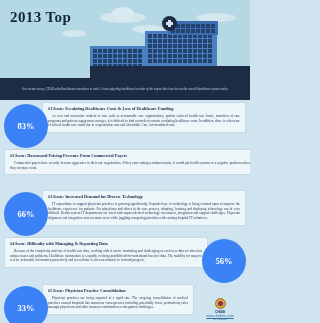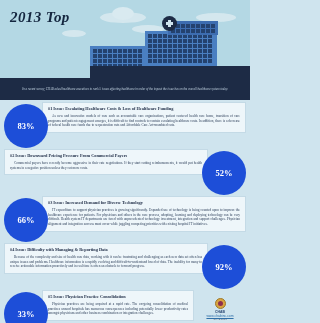--- a/index.html
+++ b/index.html
@@ -36,21 +36,20 @@
 
   .title {
     position: absolute;
     left: 10px; top: 8px;
     color: #14263f;
     font-weight: bold;
     font-size: 15px;
     line-height: 19px;
     letter-spacing: .4px;
     font-family: "Liberation Serif", serif;
-    font-style: italic;
   }
   .title span { display: block; }
 
   
   .hosp { position: absolute; bottom: 0; right: 0; width: 160px; height: 62px; }
   .blk { position: absolute; background: #4a7fc1; }
   .blk.dark { background: #3d6db0; }
   .win-grid {
     position: absolute;
     display: grid;
@@ -97,21 +96,21 @@
     align-items: flex-start;
     margin-bottom: 1px;
     min-height: 40px;
   }
   .row.right { flex-direction: row-reverse; }
 
   .bubble {
     flex: 0 0 auto;
     width: 44px; height: 44px;
     border-radius: 50%;
-    background: #1d4ed8;
+    background: #3b82f6;
     color: #ffffff;
     display: flex; align-items: center; justify-content: center;
     font-weight: bold;
     font-size: 8.5px;
     font-family: "Liberation Serif", serif;
     margin: 2px 0 0 4px;
     z-index: 2;
   }
   .row.right .bubble { margin: 2px 4px 0 0; }
 
@@ -359,37 +358,36 @@
 
     <div class="row">
       <div class="bubble">83%</div>
       <div class="card">
         <h2>#1 Issue: Escalating Healthcare Costs &amp; Loss of Healthcare Funding</h2>
         <p>As new and innovative models of care such as accountable care organizations, patient centered health care home, transition of care programs and patient engagement emerges, it is difficult to find controls to contain escalating healthcare costs. In addition, there is a decrease of federal health care funds due to sequestration cuts and Affordable Care Act-mandated cuts.</p>
       </div>
     </div>
 
     <div class="row right">
-      <div class="bubble">52%</div>
       <div class="card">
         <h2>#2 Issue: Downward Pricing Pressure From Commercial Payers</h2>
         <p>Commercial payers have recently become aggressive in their rate negotiations. If they start cutting reimbursements, it would put health systems in a negative position unless they cut more costs.</p>
       </div>
     </div>
 
     <div class="row">
       <div class="bubble">66%</div>
       <div class="card">
         <h2>#3 Issue: Increased Demand for Diverse Technology</h2>
         <p>IT expenditure to support physician practices is growing significantly. Expanded use of technology is being counted upon to improve the healthcare experience for patients. For physicians and others in the care process, adopting, learning and deploying technology can be very difficult. Health system IT departments are faced with unprecedented technology investment, integration and support challenges. Physician alignment and integration success must occur while juggling competing priorities with existing hospital IT initiatives.</p>
       </div>
     </div>
 
     <div class="row right">
-      <div class="bubble">92%</div>
+      <div class="bubble">56%</div>
       <div class="card">
         <h2>#4 Issue: Difficulty with Managing &amp; Reporting Data</h2>
         <p>Because of the complexity and size of health care data, working with it can be frustrating and challenging as each new data set often has unique issues and problems. Healthcare information is a rapidly evolving and difficult-to-understand breed of data. The inability for many to receive actionable information proactively and in real time is often an obstacle to forward progress.</p>
       </div>
     </div>
 
     <div class="row">
       <div class="bubble">33%</div>
       <div class="card" style="margin-right:56px;">
         <h2>#5 Issue: Physician Practice Consolidation</h2>

